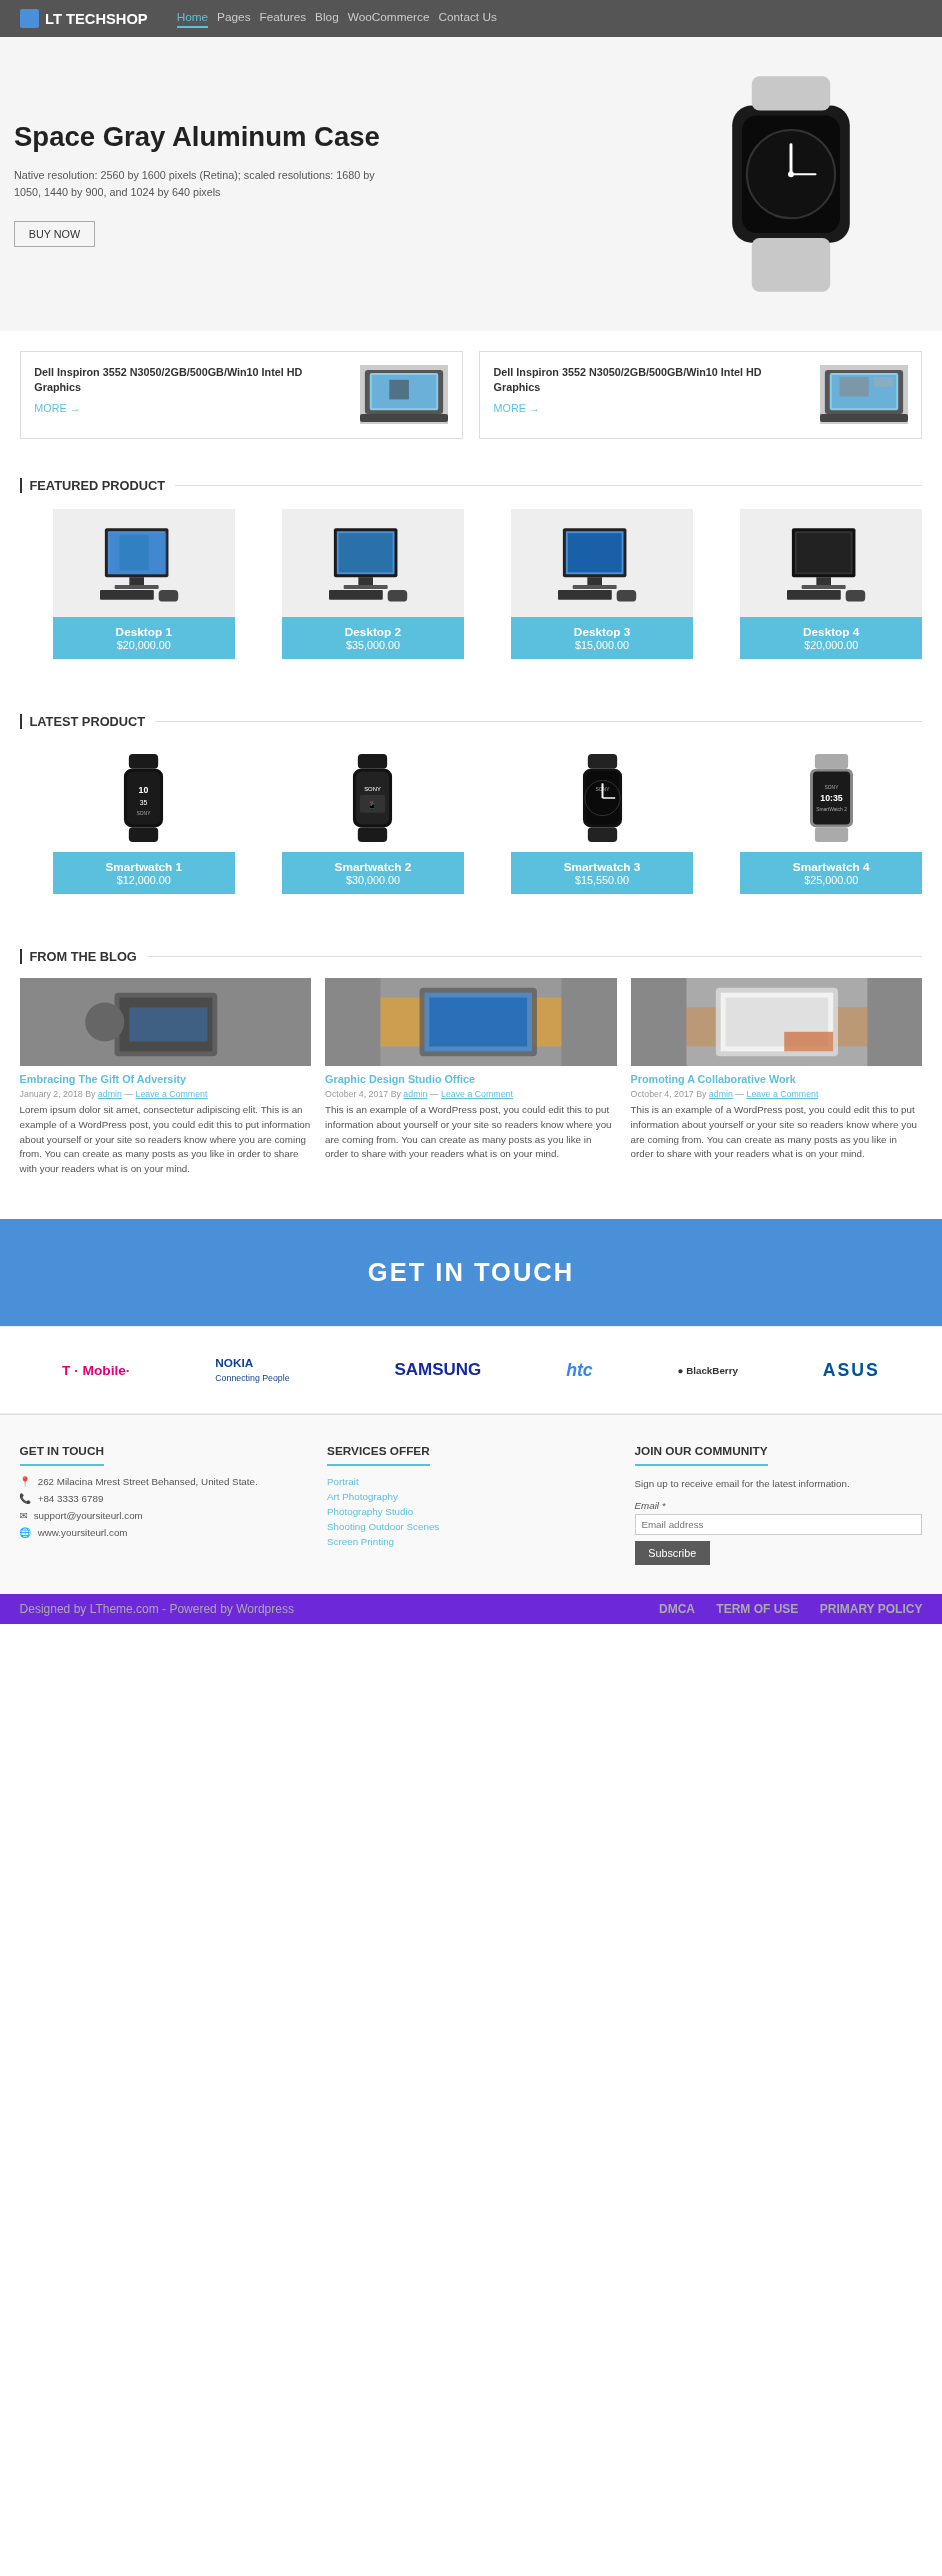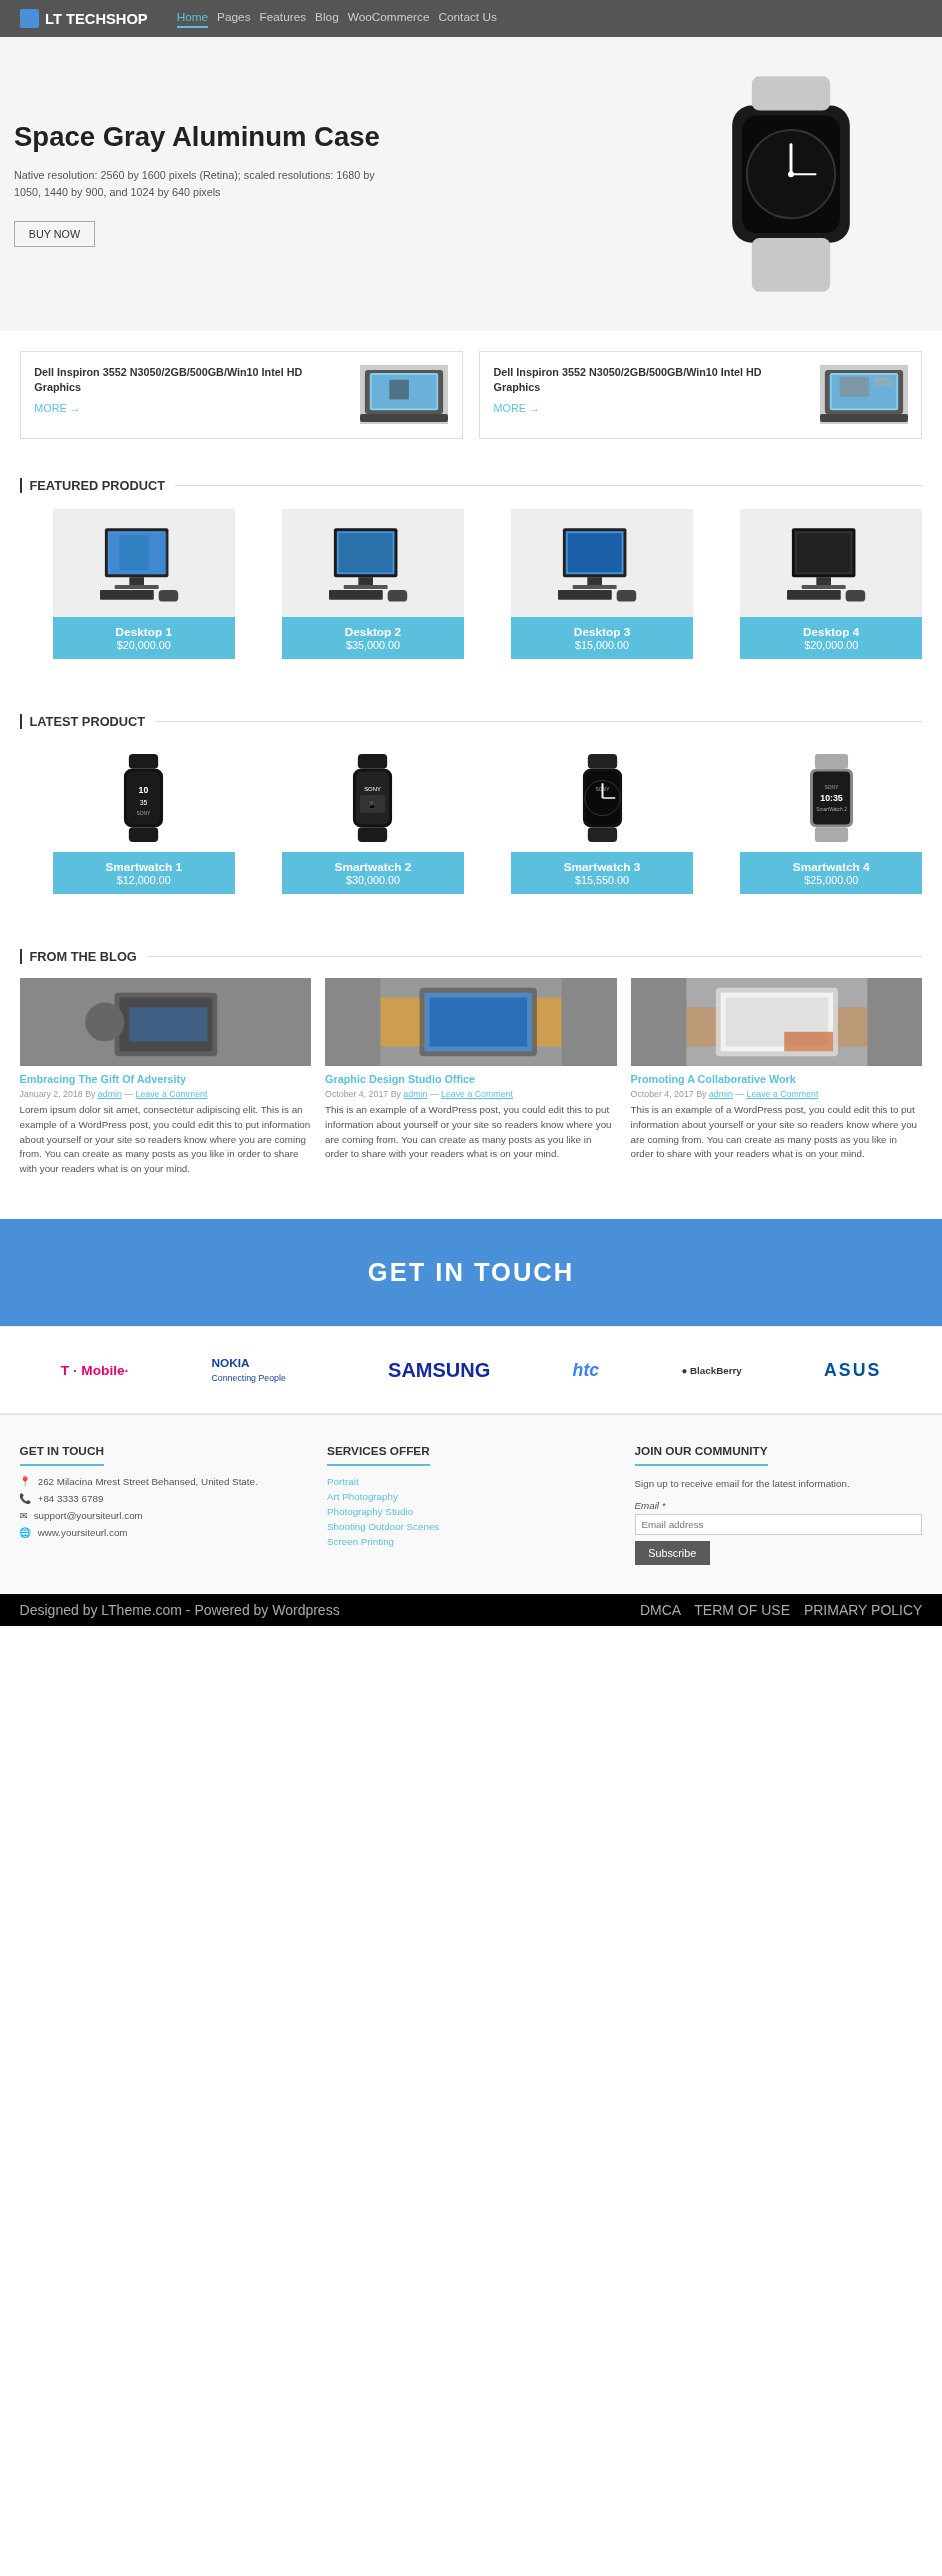--- a/index.html
+++ b/index.html
@@ -72,22 +72,22 @@
     .footer-col h4 { font-size: 11.8px; font-weight: bold; color: #333; margin-bottom: 9.8px; text-transform: uppercase; border-bottom: 2px solid #5bc0de; padding-bottom: 5.9px; display: inline-block; }
     .footer-col p { font-size: 9.8px; color: #666; line-height: 1.6; }
     .footer-contact-item { display: flex; align-items: flex-start; gap: 5.9px; margin-bottom: 5.9px; font-size: 9.8px; color: #555; }
     .footer-services a { display: block; color: #5bc0de; font-size: 9.8px; text-decoration: none; margin-bottom: 3.9px; }
     .footer-community p { font-size: 9.8px; color: #555; margin-bottom: 7.9px; }
     .email-label { font-size: 9.8px; color: #555; margin-bottom: 3.9px; font-style: italic; }
     .email-input { width: 100%; border: 1px solid #ccc; padding: 3.9px 5.9px; font-size: 9.8px; margin-bottom: 5.9px; }
     .subscribe-btn { background: #5a5a5a; color: #fff; border: none; padding: 5.9px 13.7px; font-size: 10.8px; cursor: pointer; }
 
     
-    .footer-bottom { background: #000000; color: #aaa; font-size: 14px; display: flex; justify-content: space-between; padding: 7.9px 19.6px; gap: 37px; }
-    .footer-bottom a { color: #aaa; text-decoration: none; margin-left: 10px; }
+    .footer-bottom { background: #6d28d9; color: #aaa; font-size: 12px; display: flex; justify-content: space-between; padding: 7.9px 19.6px; gap: 37px; }
+    .footer-bottom a { color: #aaa; text-decoration: none; margin-left: 18px; font-weight: bold; }
 
     
     .get-in-touch { background: #4a90d9; padding: 39px 19.6px; text-align: center; margin: 19.6px 0; }
     .get-in-touch h2 { color: #fff; font-size: 25.5px; font-weight: bold; letter-spacing: 2px; }
 
     
     .spacer { height: 19.6px; }
   </style>
 </head>
 <body>
@@ -397,21 +397,21 @@
   </div>
 </div>
 
 <div class="get-in-touch" style="margin:29px 0 0;">
   <h2>GET IN TOUCH</h2>
 </div>
 
 <div class="brands">
   <div class="brand tmobile">T · Mobile·</div>
   <div class="brand nokia" style="font-size:11.8px;">NOKIA<br><span style="font-size:8.8px; font-weight:normal;">Connecting People</span></div>
-  <div class="brand samsung" style="font-size:20px;margin-left:20px;">SAMSUNG</div>
+  <div class="brand samsung" style="font-size:17px;margin-left:20px;">SAMSUNG</div>
   <div class="brand htc" style="font-size:17.7px; font-style:italic;">htc</div>
   <div class="brand blackberry" style="font-size:9.8px;">● BlackBerry</div>
   <div class="brand asus" style="font-size:17.7px; font-weight:900; letter-spacing:2px;">ASUS</div>
 </div>
 
 <footer class="footer">
 
 
   <div class="footer-col">
     <h4>GET IN TOUCH</h4>

